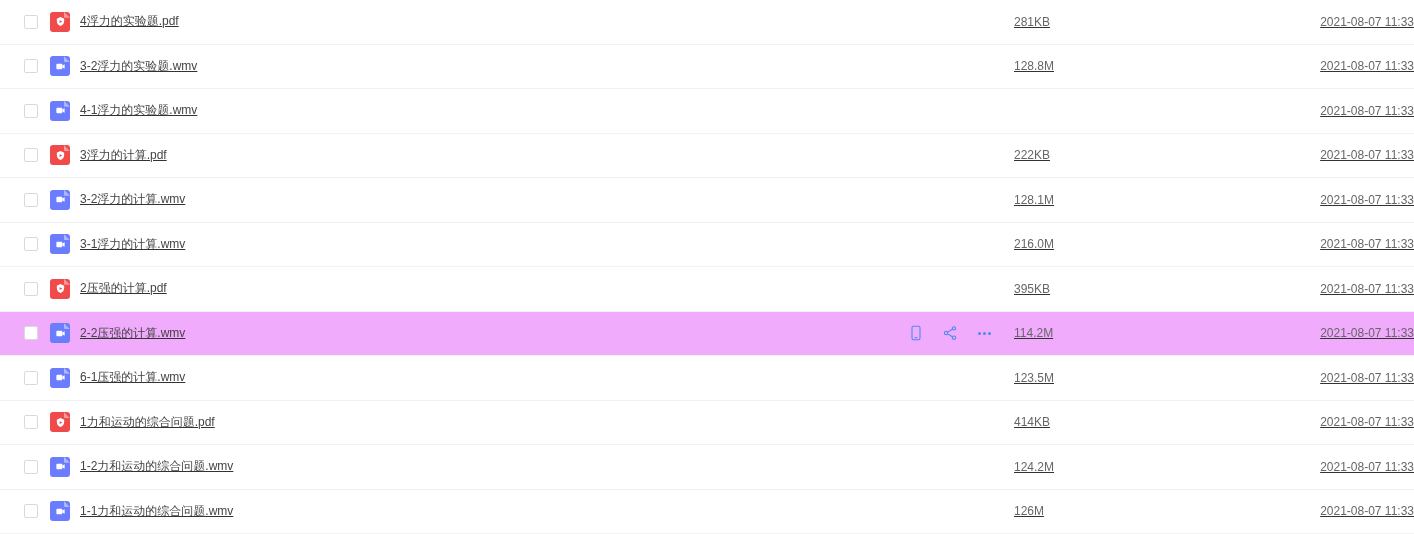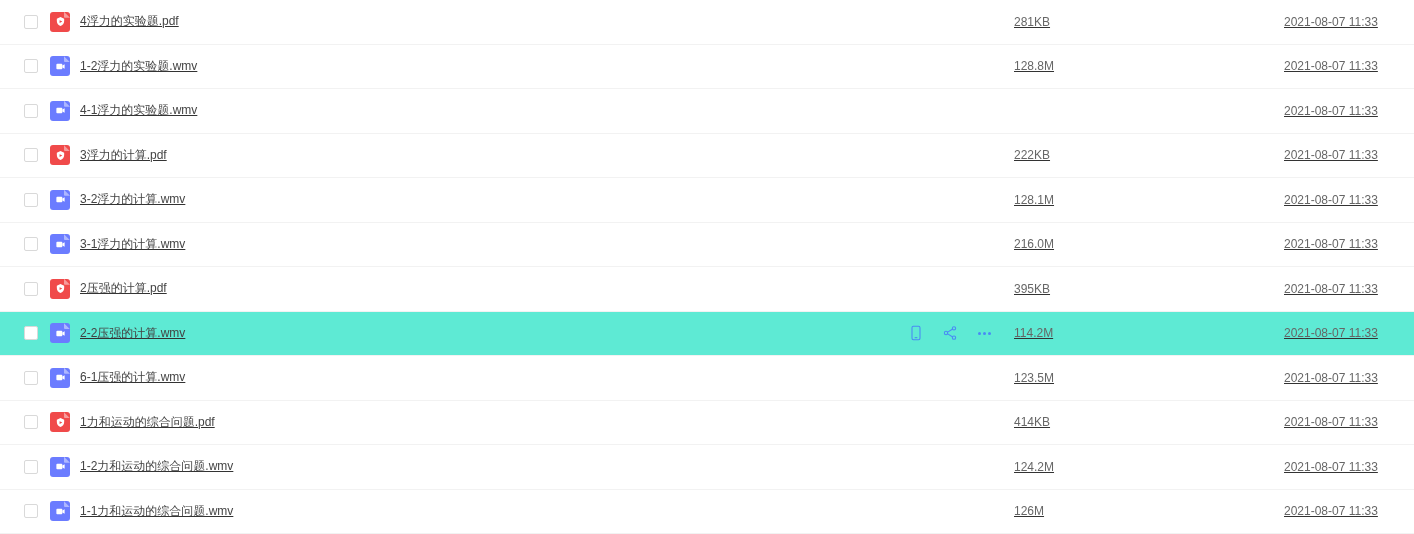--- a/index.html
+++ b/index.html
@@ -13,21 +13,21 @@
   .file-list { width: 100%; }
   .file-row {
     display: flex;
     align-items: center;
     height: 44.5px;
     border-bottom: 1px solid #f2f2f2;
     padding-left: 24px;
     position: relative;
     text-decoration: underline;
   }
-  .file-row.hovered { background: #5eead4; }
+  .file-row.hovered { background: #f0abfc; }
   .checkbox {
     width: 14px;
     height: 14px;
     border: 1px solid #d9d9d9;
     border-radius: 2px;
     background: #fff;
     margin-right: 12px;
     flex-shrink: 0;
     cursor: pointer;
   }
@@ -83,21 +83,21 @@
     width: 270px;
     color: #666;
     font-size: 12px;
     flex-shrink: 0;
   }
   .file-date {
     width: 130px;
     color: #666;
     font-size: 12px;
     flex-shrink: 0;
-    text-align: left;
+    text-align: right;
   }
 </style>
 </head>
 <body>
 
 <div class="file-list" id="file-list">
     <div class="file-row">
       <div class="checkbox"></div>
       <div class="file-icon pdf">
         <svg viewBox="0 0 24 24">
@@ -109,21 +109,21 @@
       <div class="file-date">2021-08-07 11:33</div>
     </div>
     <div class="file-row">
       <div class="checkbox"></div>
       <div class="file-icon video">
         <svg viewBox="0 0 24 24">
           <rect x="3" y="6" width="13" height="12" rx="2"></rect>
           <path d="M16 10l5-3v10l-5-3z"></path>
         </svg>
       </div>
-      <div class="file-name">1-2浮力的实验题.wmv</div>
+      <div class="file-name">3-2浮力的实验题.wmv</div>
       <div class="file-size">128.8M</div>
       <div class="file-date">2021-08-07 11:33</div>
     </div>
     <div class="file-row">
       <div class="checkbox"></div>
       <div class="file-icon video">
         <svg viewBox="0 0 24 24">
           <rect x="3" y="6" width="13" height="12" rx="2"></rect>
           <path d="M16 10l5-3v10l-5-3z"></path>
         </svg>

